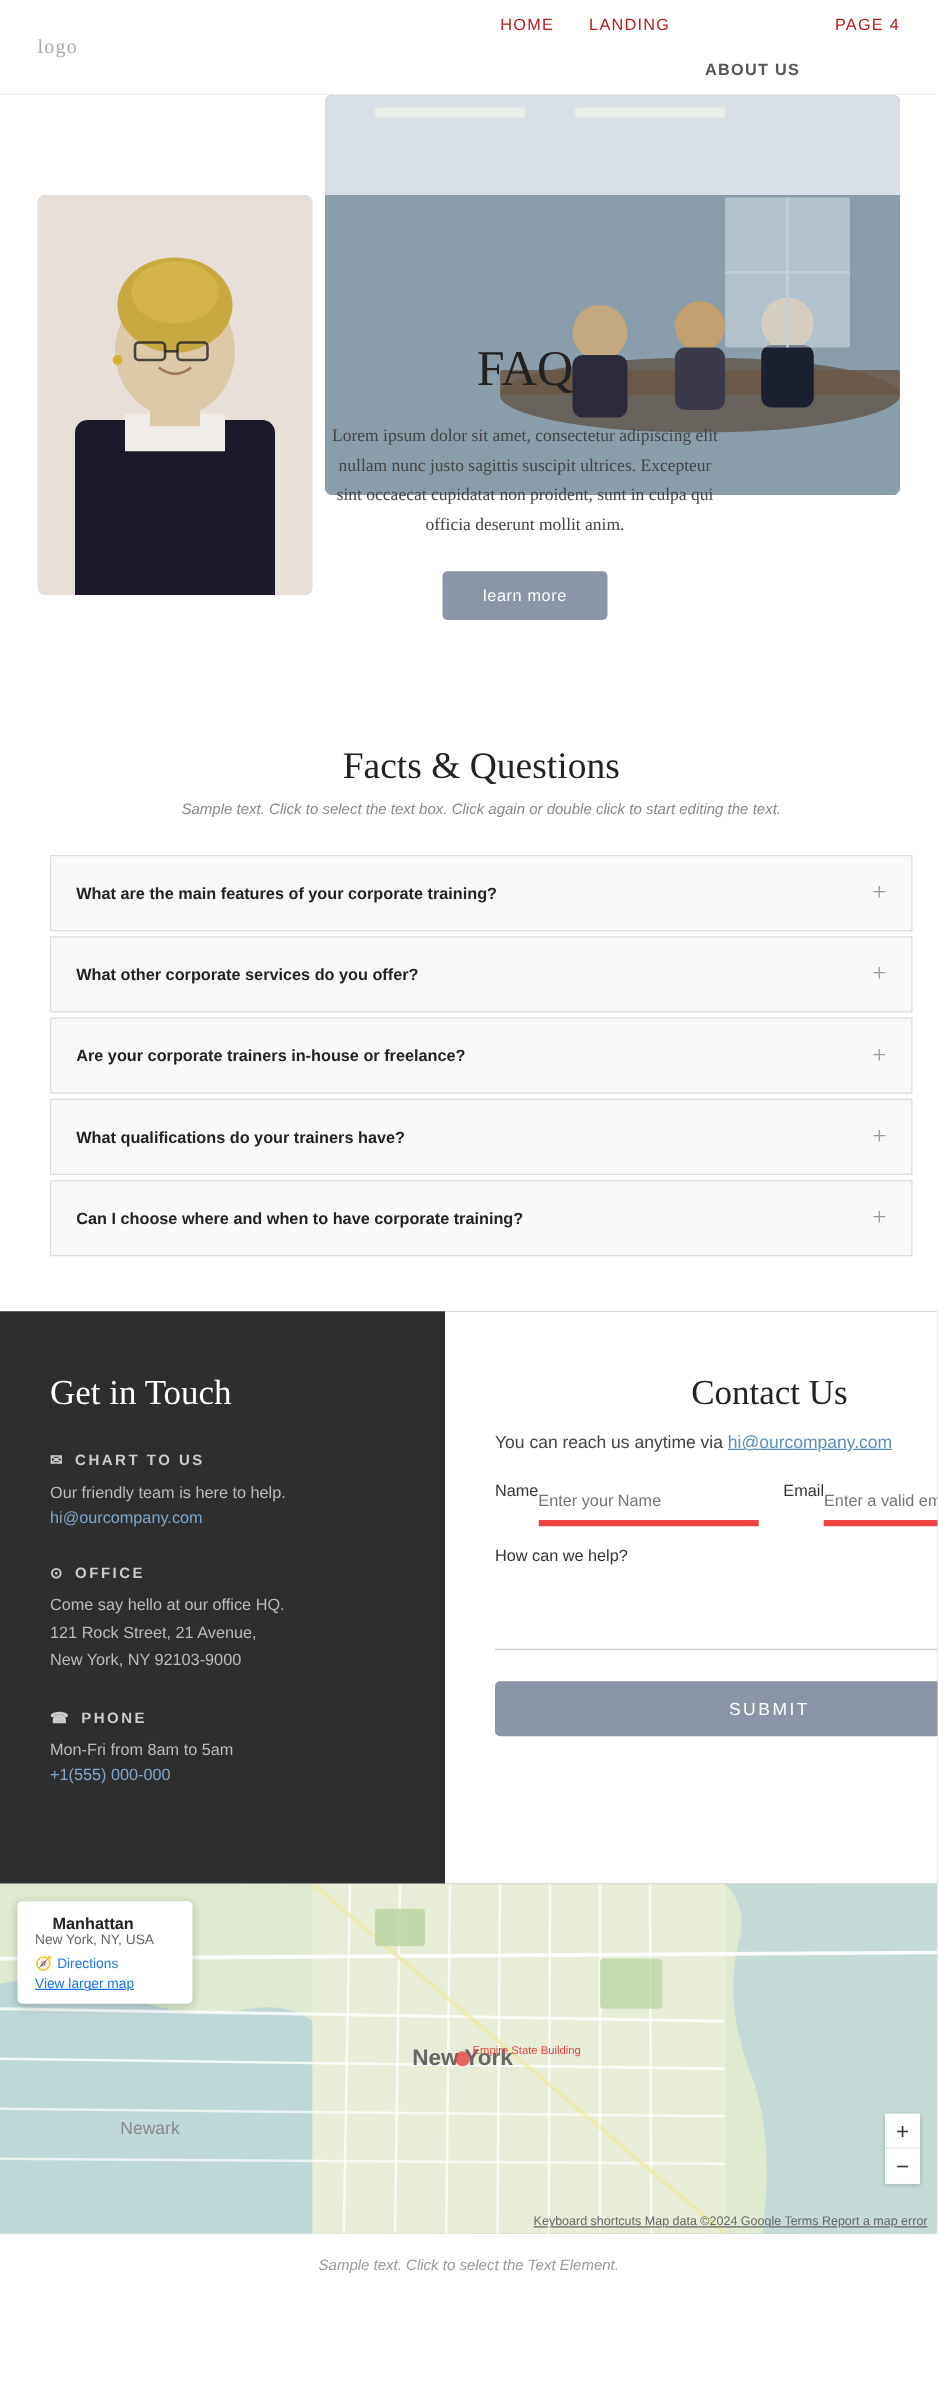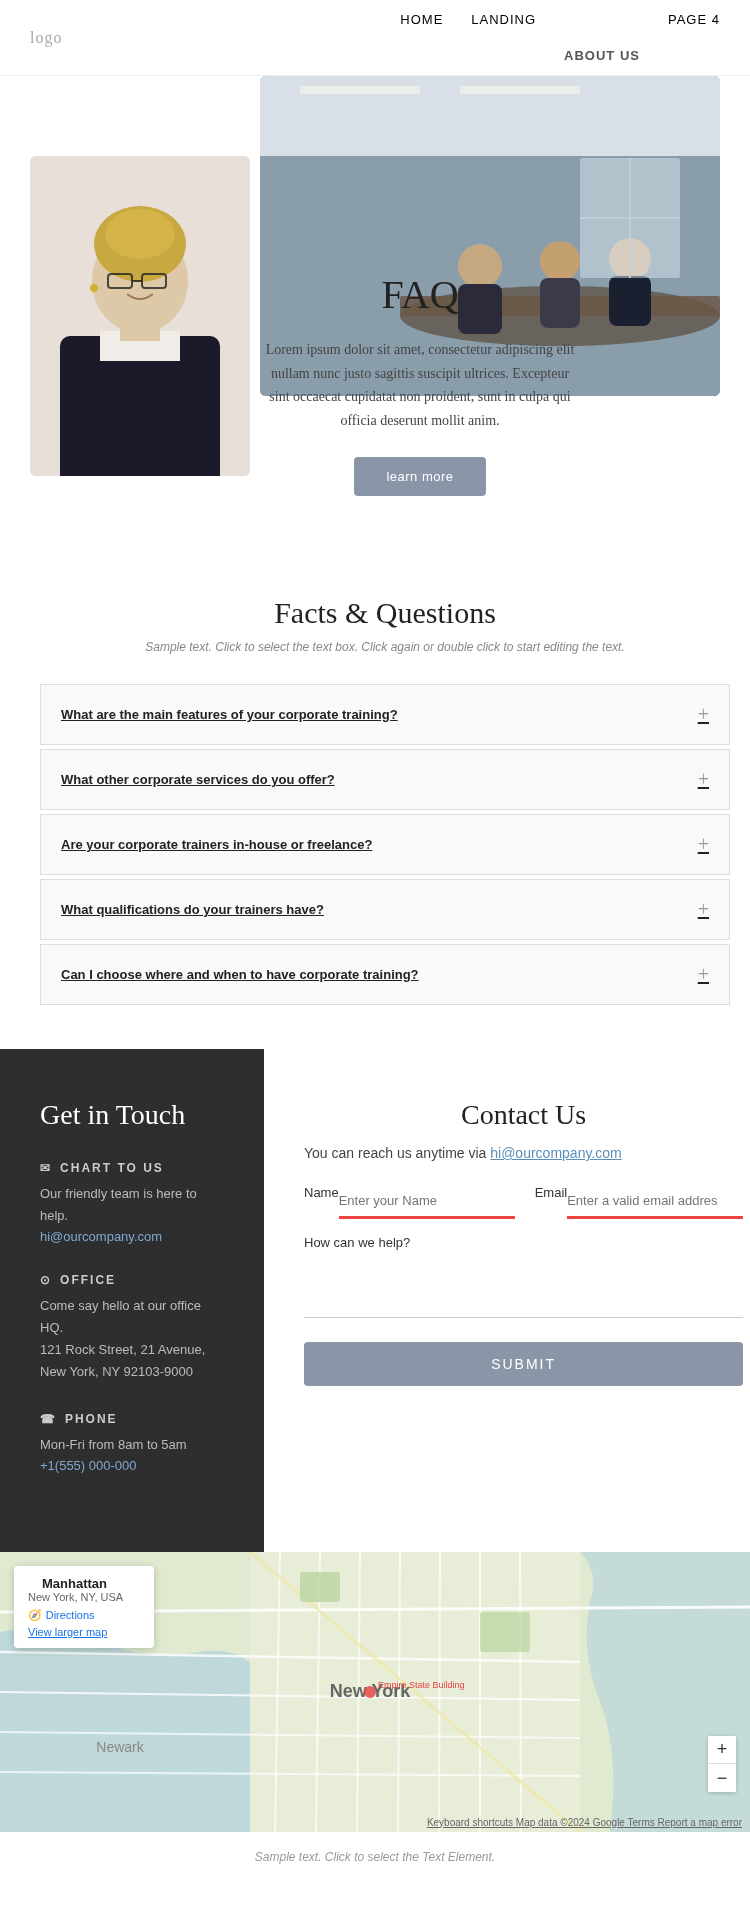--- a/index.html
+++ b/index.html
@@ -5,21 +5,21 @@
     * { box-sizing: border-box; margin: 0; padding: 0; }
     body { font-family: 'Georgia', serif; background: #fff; color: #222; width: 750px; }
 
     
     nav {
       display: flex; align-items: center; justify-content: space-between;
       padding: 12px 30px; border-bottom: 1px solid #eee; gap: 26px;
     }
     .nav-logo { font-size: 16px; color: #aaa; letter-spacing: 1px; }
     .nav-links { display: flex; gap: 28px; font-size: 13px; letter-spacing: 1px; }
-    .nav-links a { text-decoration: none; color: #000000; font-family: Arial, sans-serif; font-weight: 500; }
+    .nav-links a { text-decoration: none; color: #b91c1c; font-family: Arial, sans-serif; font-weight: 500; }
     .nav-links a.active { color: #555; font-weight: 700; margin-top: 36px; }
 
     
     .hero-section {
       position: relative; padding: 30px 30px 60px 28px;
       display: flex; align-items: center; min-height: 460px;
     }
     .hero-image-main {
       position: absolute; right: 30px; top: 0;
       width: 460px; height: 320px;
@@ -52,56 +52,56 @@
       border-radius: 4px; font-size: 13px; cursor: pointer;
       letter-spacing: 0.5px; text-transform: lowercase;
     }
 
     
     .faq-section {
       padding: 60px 20px 40px 40px; text-align: center;
     }
     .faq-section h2 { font-size: 30px; font-weight: 400; margin-bottom: 10px; }
     .faq-subtitle { font-size: 12px; color: #888; font-style: italic; margin-bottom: 30px; font-family: Arial, sans-serif; }
-    .faq-list { margin-top: 12px; text-decoration: underline; }
+    .faq-list { margin-top: 12px; }
     .faq-item {
       display: flex; justify-content: space-between; align-items: center;
       padding: 18px 20px; border: 1px solid #ddd; margin-bottom: 4px;
       background: #f9f9f9; cursor: pointer; text-align: left;
     }
     .faq-item-text { font-size: 13px; font-weight: 600; font-family: Arial, sans-serif; color: #222; }
     .faq-plus { font-size: 20px; color: #999; font-weight: 300; }
 
     
     .contact-section {
       display: flex; background: #2e2e2e; min-height: 400px;
     }
     .get-in-touch {
-      width: 264px; padding: 50px 40px; color: #eee; flex-shrink: 0;
+      width: 356px; padding: 50px 40px; color: #eee; flex-shrink: 0;
     }
     .get-in-touch h2 { font-size: 28px; font-weight: 400; margin-bottom: 30px; color: #fff; }
     .contact-block { margin-bottom: 28px; }
     .contact-block-title {
       font-size: 12px; font-family: Arial, sans-serif; font-weight: 700;
       letter-spacing: 2px; color: #ccc; margin-bottom: 8px;
       display: flex; align-items: center; gap: 8px;
     }
     .contact-block p { font-size: 13px; line-height: 1.7; color: #bbb; font-family: Arial, sans-serif; }
     .contact-link { color: #7fa8d0; font-size: 13px; font-family: Arial, sans-serif; text-decoration: none; }
     .contact-form-panel {
       flex: 1; background: #fff; padding: 50px 40px;
     }
     .contact-form-panel h2 { font-size: 28px; font-weight: 400; text-align: center; margin-bottom: 14px; }
     .contact-form-panel .intro { font-size: 14px; color: #444; margin-bottom: 24px; font-family: Arial, sans-serif; }
     .contact-form-panel .intro a { color: #5a8fba; }
     .form-row { display: flex; gap: 20px; margin-bottom: 16px; }
     .form-group { flex: 1; display: flex; }
     .form-group label { font-size: 13px; font-family: Arial, sans-serif; margin-bottom: 4px; color: #333; }
     .form-group input, .form-group textarea {
-      border: none; border-bottom: 3px solid #ef4444; padding: 8px 0;
+      border: none; border-bottom: 5px solid #ef4444; padding: 8px 0;
       font-size: 13px; font-family: Arial, sans-serif; outline: none; color: #555;
       background: transparent;
     }
     .how-help-label { font-size: 13px; font-family: Arial, sans-serif; color: #333; margin-bottom: 8px; }
     .form-textarea-wrap { margin-bottom: 20px; }
     .btn-submit {
       display: block; width: 100%; padding: 14px;
       background: #8a95a8; color: #fff; border: none;
       border-radius: 4px; font-size: 14px; letter-spacing: 2px;
       cursor: pointer; text-transform: uppercase; font-family: Arial, sans-serif;

